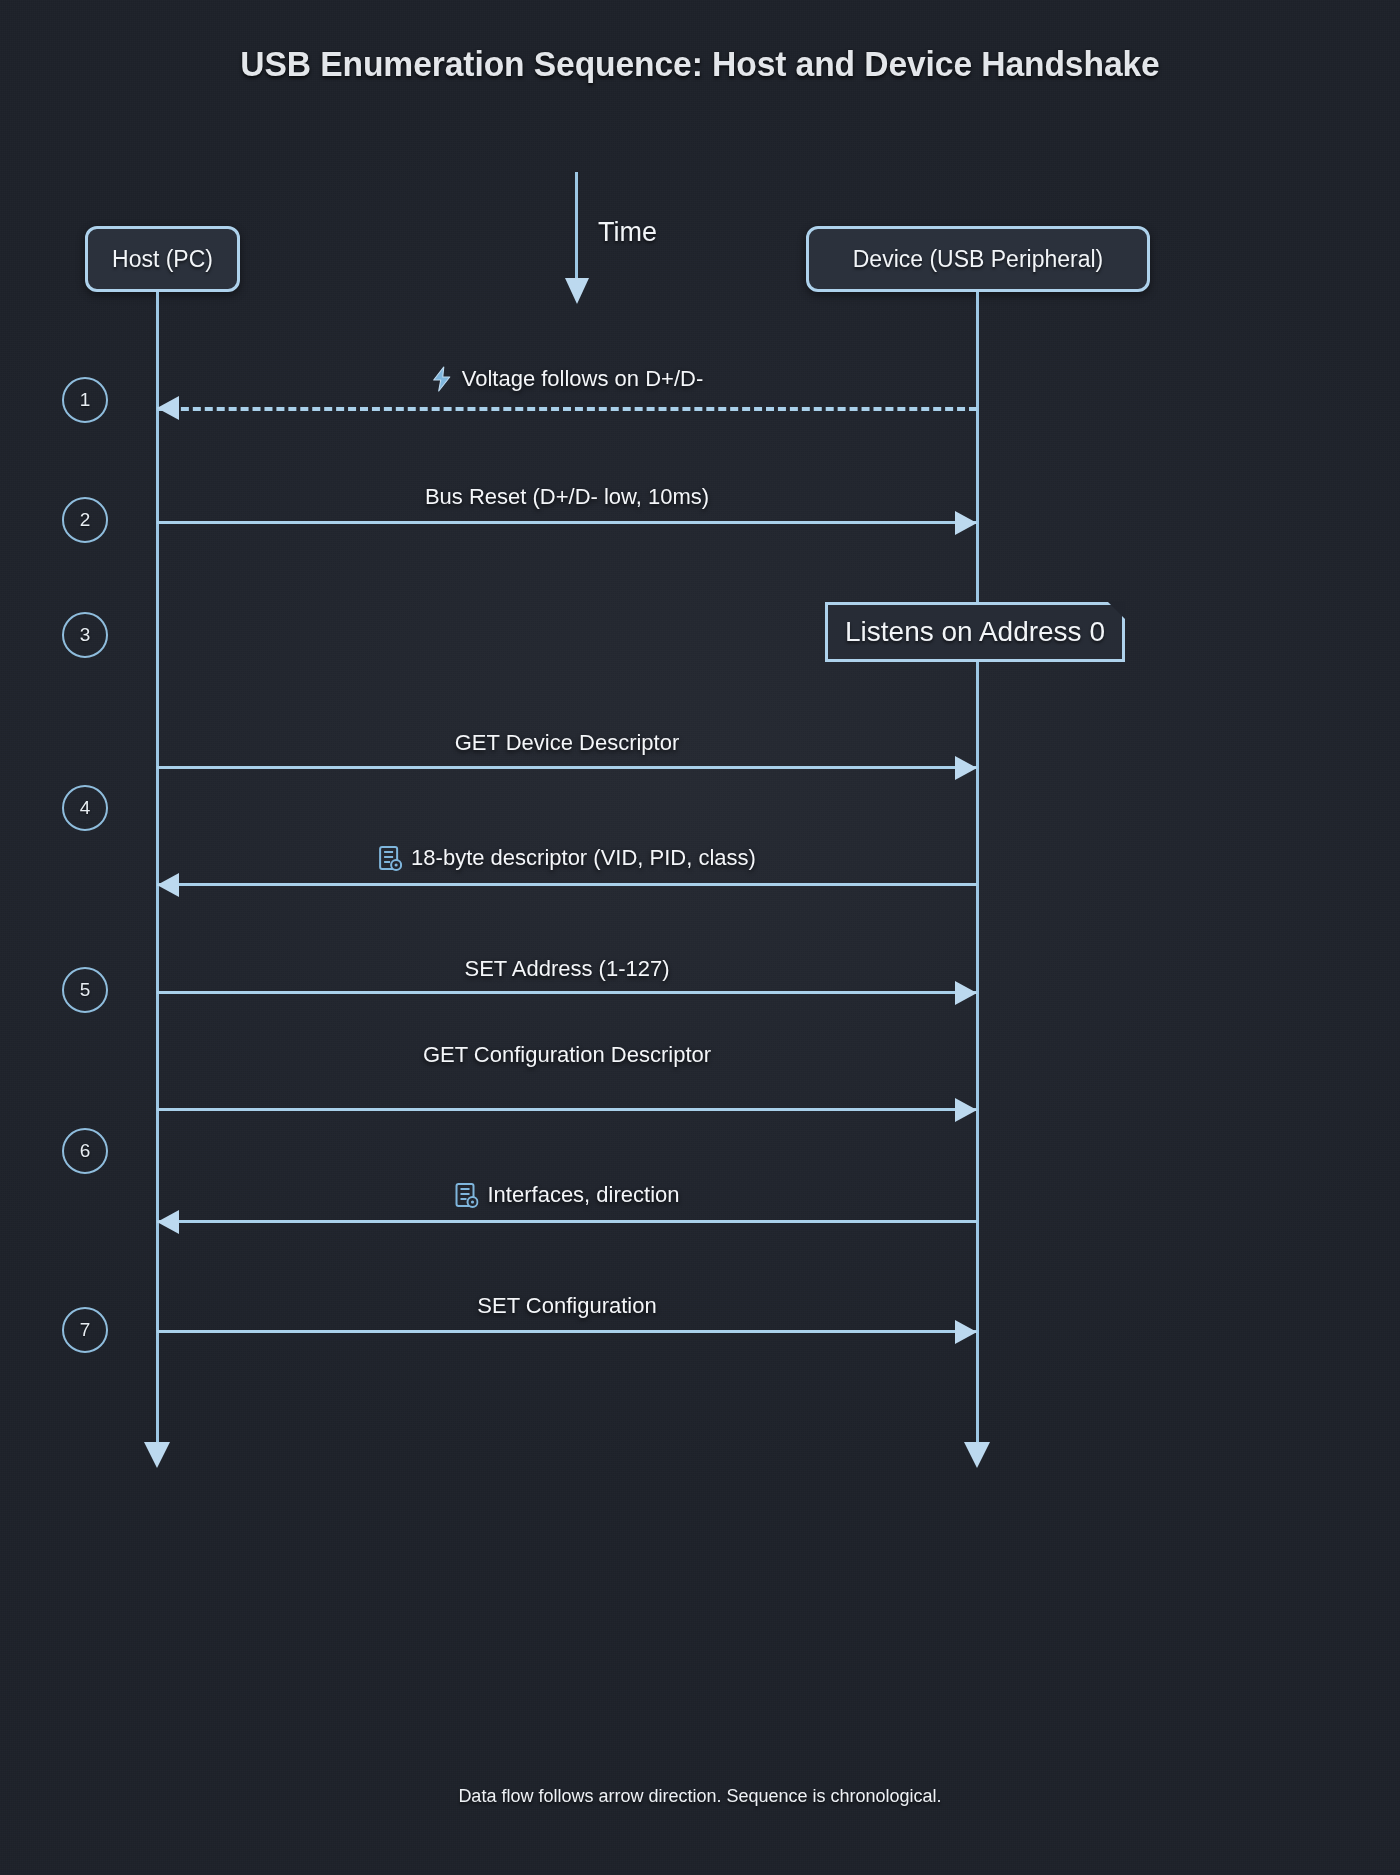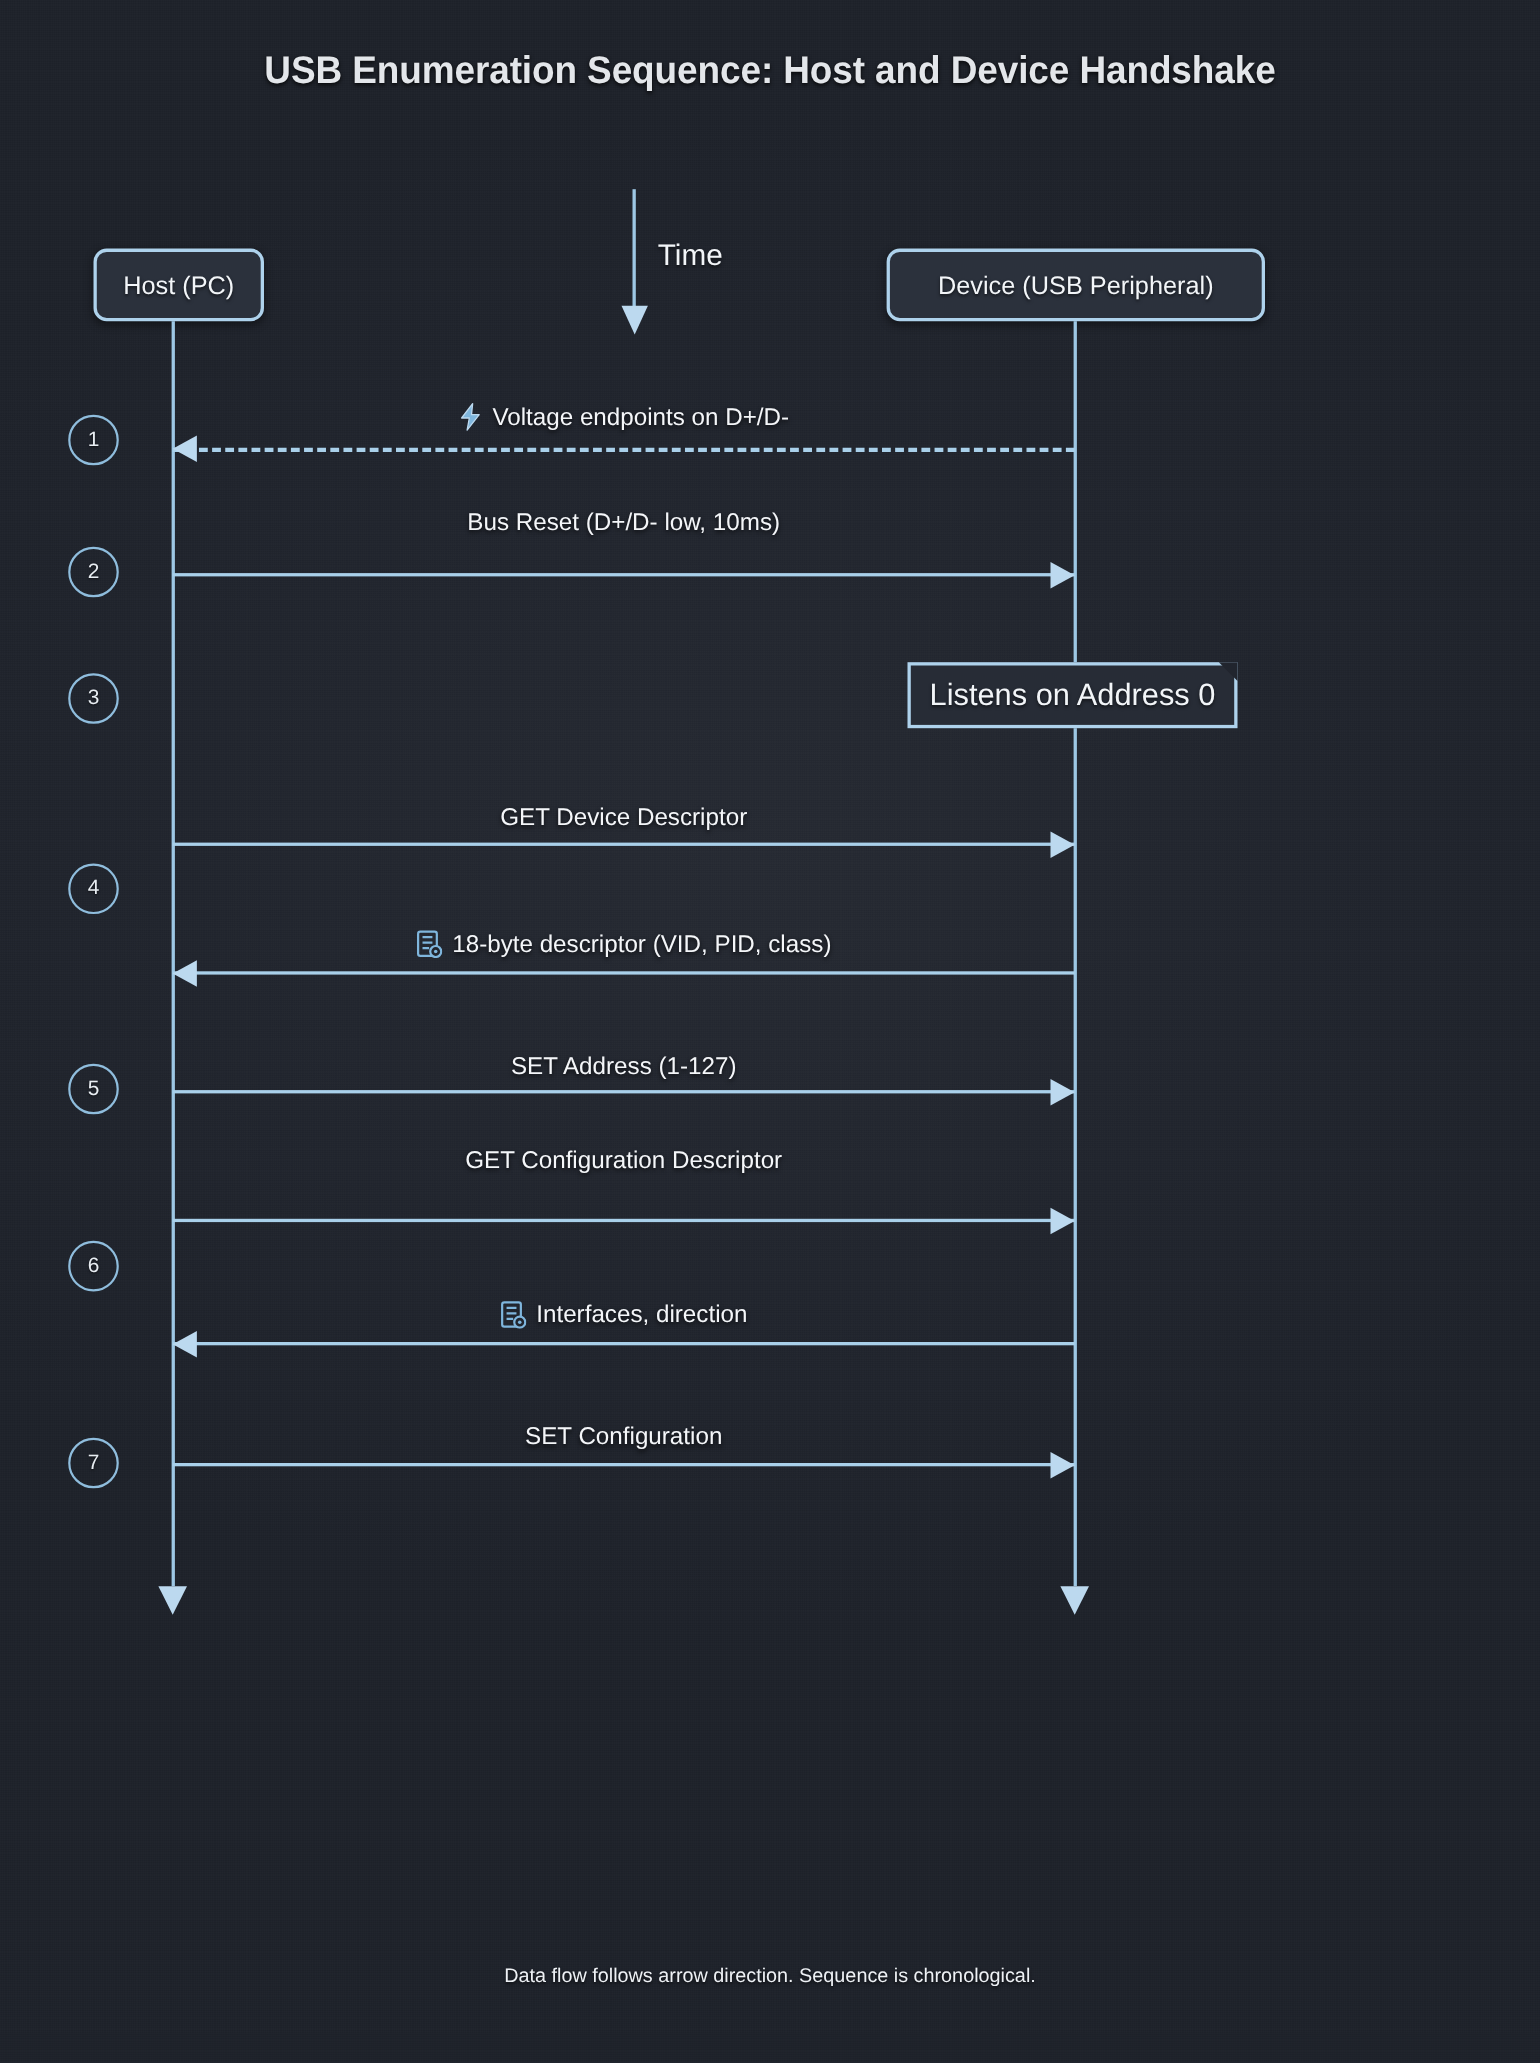--- a/index.html
+++ b/index.html
@@ -232,26 +232,26 @@
   <div class="step" style="top:1307px">
       <span>7</span>
     </div>
 
   <div class="msg-label" style="left:567px; top:366px">
     <span class="icon">
       <svg width="22" height="26" viewBox="0 0 22 26">
           <path d="M13 1 L3 14 H10 L8 25 L19 11 H12 Z" fill="#7fb6dd" stroke="#bcd9ef" stroke-width="1.2" stroke-linejoin="round"></path>
         </svg>
     </span>
-    <span>Voltage endpoints on D+/D-</span>
+    <span>Voltage follows on D+/D-</span>
   </div>
   <div class="msg-line dashed" style="top:407px"></div>
   <div class="head-left" style="top:396px"></div>
 
-  <div class="msg-label" style="left:567px; top:462px">
+  <div class="msg-label" style="left:567px; top:484px">
     <span>Bus Reset (D+/D- low, 10ms)</span>
   </div>
   <div class="msg-line" style="top:521px"></div>
   <div class="head-right" style="top:511px"></div>
 
   <div id="note3">
     <span>Listens on Address 0</span>
     <span id="note3-fold"></span>
   </div>
 

